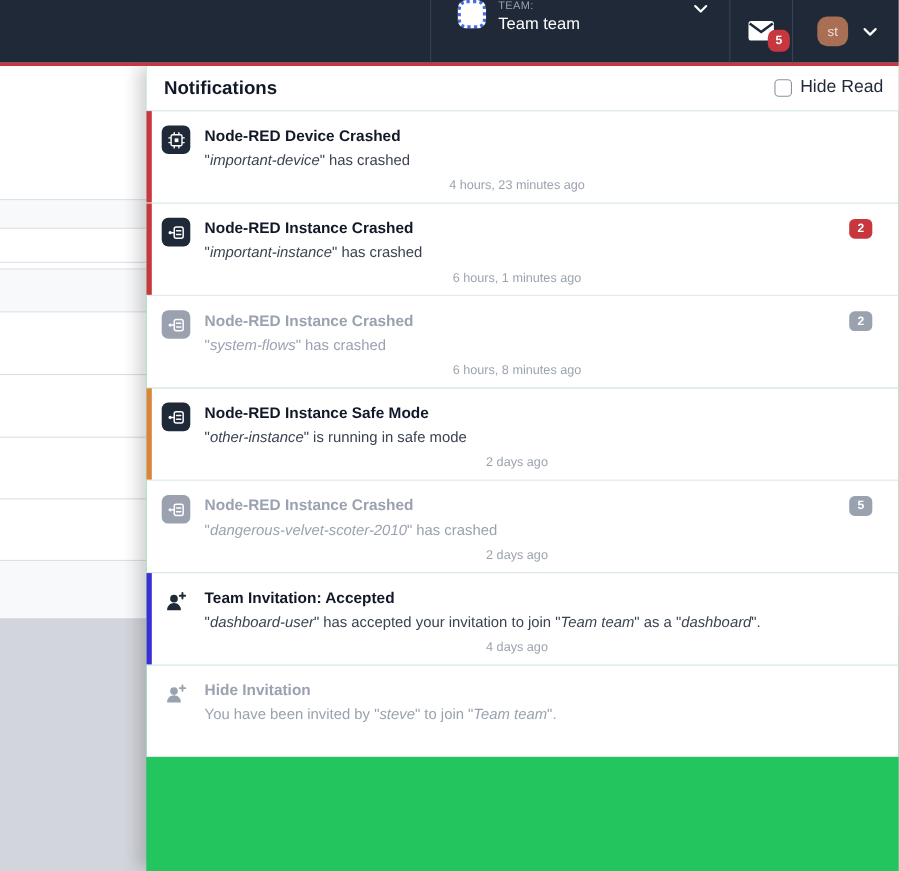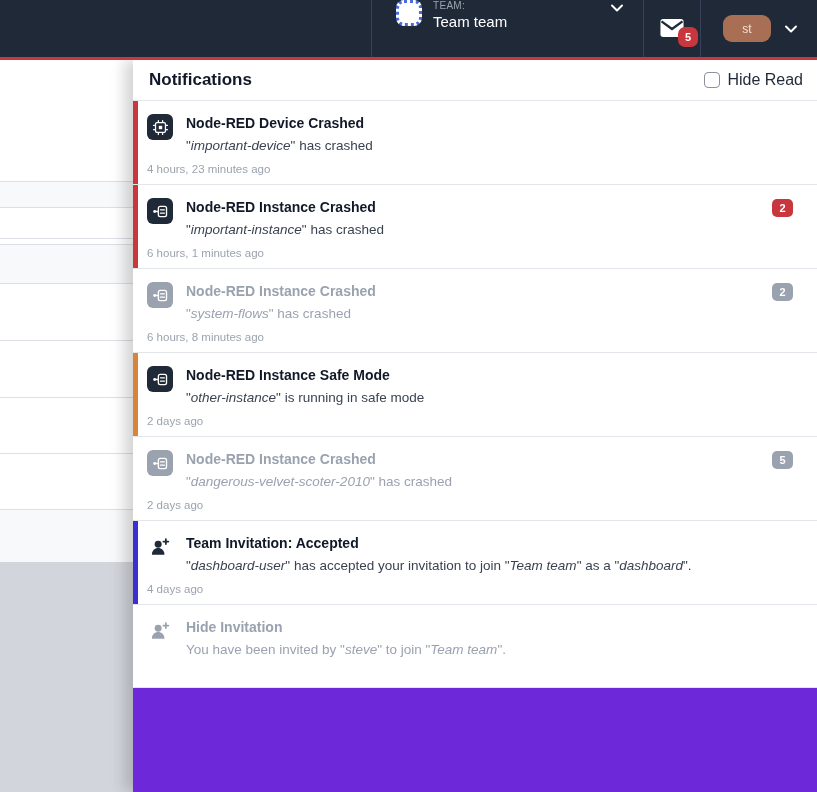--- a/index.html
+++ b/index.html
@@ -24,29 +24,29 @@
   .team-texts { flex:1; line-height:1.25; }
   .team-label { font-size:10px; color:#9ca3af; letter-spacing:.3px; }
   .team-name  { font-size:15px; color:#ffffff; }
   .chev { width:16px; height:16px; display:inline-block; }
   .nav-mail { width:57px; display:flex; align-items:center; justify-content:center;
     position:relative; border-right:1px solid #39415a; cursor:pointer; }
   .mail-badge { position:absolute; left:34px; top:27px; min-width:20px; height:20px;
     border-radius:7px; background:#C8373E; color:#fff; font-size:11px; font-weight:bold;
     display:flex; align-items:center; justify-content:center; padding:0 4px; }
   .nav-user { display:flex; align-items:center; gap:12px; padding:0 18px 0 22px; cursor:pointer; }
-  .avatar { width:48px; height:27px; border-radius:9px; background:#A86F55;
+  .avatar { width:28px; height:27px; border-radius:9px; background:#A86F55;
     color:#F0E0D6; font-size:12px; display:flex; align-items:center; justify-content:center; }
 
   .red-line { position:absolute; left:0; top:57px; right:0; height:3px;
     background:#C8373E; z-index:31; }
 
   
   .panel { position:absolute; left:133px; top:60px; right:0; bottom:0;
-    background:#6d28d9; box-shadow:-8px 0 14px rgba(0,0,0,.18);
+    background:#22c55e; box-shadow:-8px 0 14px rgba(0,0,0,.18);
     display:flex; flex-direction:column; z-index:20; }
   .panel-header { height:41px; background:#fff; border-bottom:1px solid #e3e6ea;
     display:flex; align-items:center; justify-content:space-between; padding:0 14px 0 16px; }
   .panel-title { font-size:17px; font-weight:bold; color:#111827; }
   .hide-read { display:flex; align-items:center; gap:7px; cursor:pointer; }
   .checkbox { width:16px; height:16px; border:1.5px solid #8b929e; border-radius:4px;
     background:#fff; display:inline-block; }
   .hide-read-label { font-size:16px; color:#1F2937; }
 
   .notif-list { flex:1; overflow:hidden; }
@@ -61,21 +61,21 @@
   .nicon.bare svg { width:22px; height:22px; color:#1F2937; }
   .notif.read .nicon.boxed { background:#9AA2B0; }
   .notif.read .nicon.bare svg { color:#9AA2B0; }
   .ntexts { flex:1; padding-top:1px; }
   .ntitle { font-size:14px; font-weight:bold; color:#111827; margin-bottom:7px; }
   .nmsg { font-size:13.5px; color:#3A4351; }
   .notif.read .ntitle, .notif.read .nmsg { color:#9AA2B0; }
   .nbadge { flex:0 0 auto; min-width:21px; height:18px; border-radius:5px;
     color:#fff; font-size:11px; font-weight:bold; display:flex;
     align-items:center; justify-content:center; padding:0 5px; margin-top:1px; }
-  .ntime { text-align:left; font-size:11.5px; color:#9CA3AF; margin-top:10px; }
+  .ntime { text-align:center; font-size:11.5px; color:#9CA3AF; margin-top:10px; }
 </style>
 </head>
 <body>
 
 <div class="page-bg">
   <div class="bg-row light" style="top:182px;height:25px"></div>
   <div class="bg-row light" style="top:245px;height:38px"></div>
   <div class="bg-row light" style="top:509px;height:53px"></div>
   <div class="bg-row dark" style="top:562px;bottom:0"></div>
   <div class="bg-line" style="top:181px"></div>

